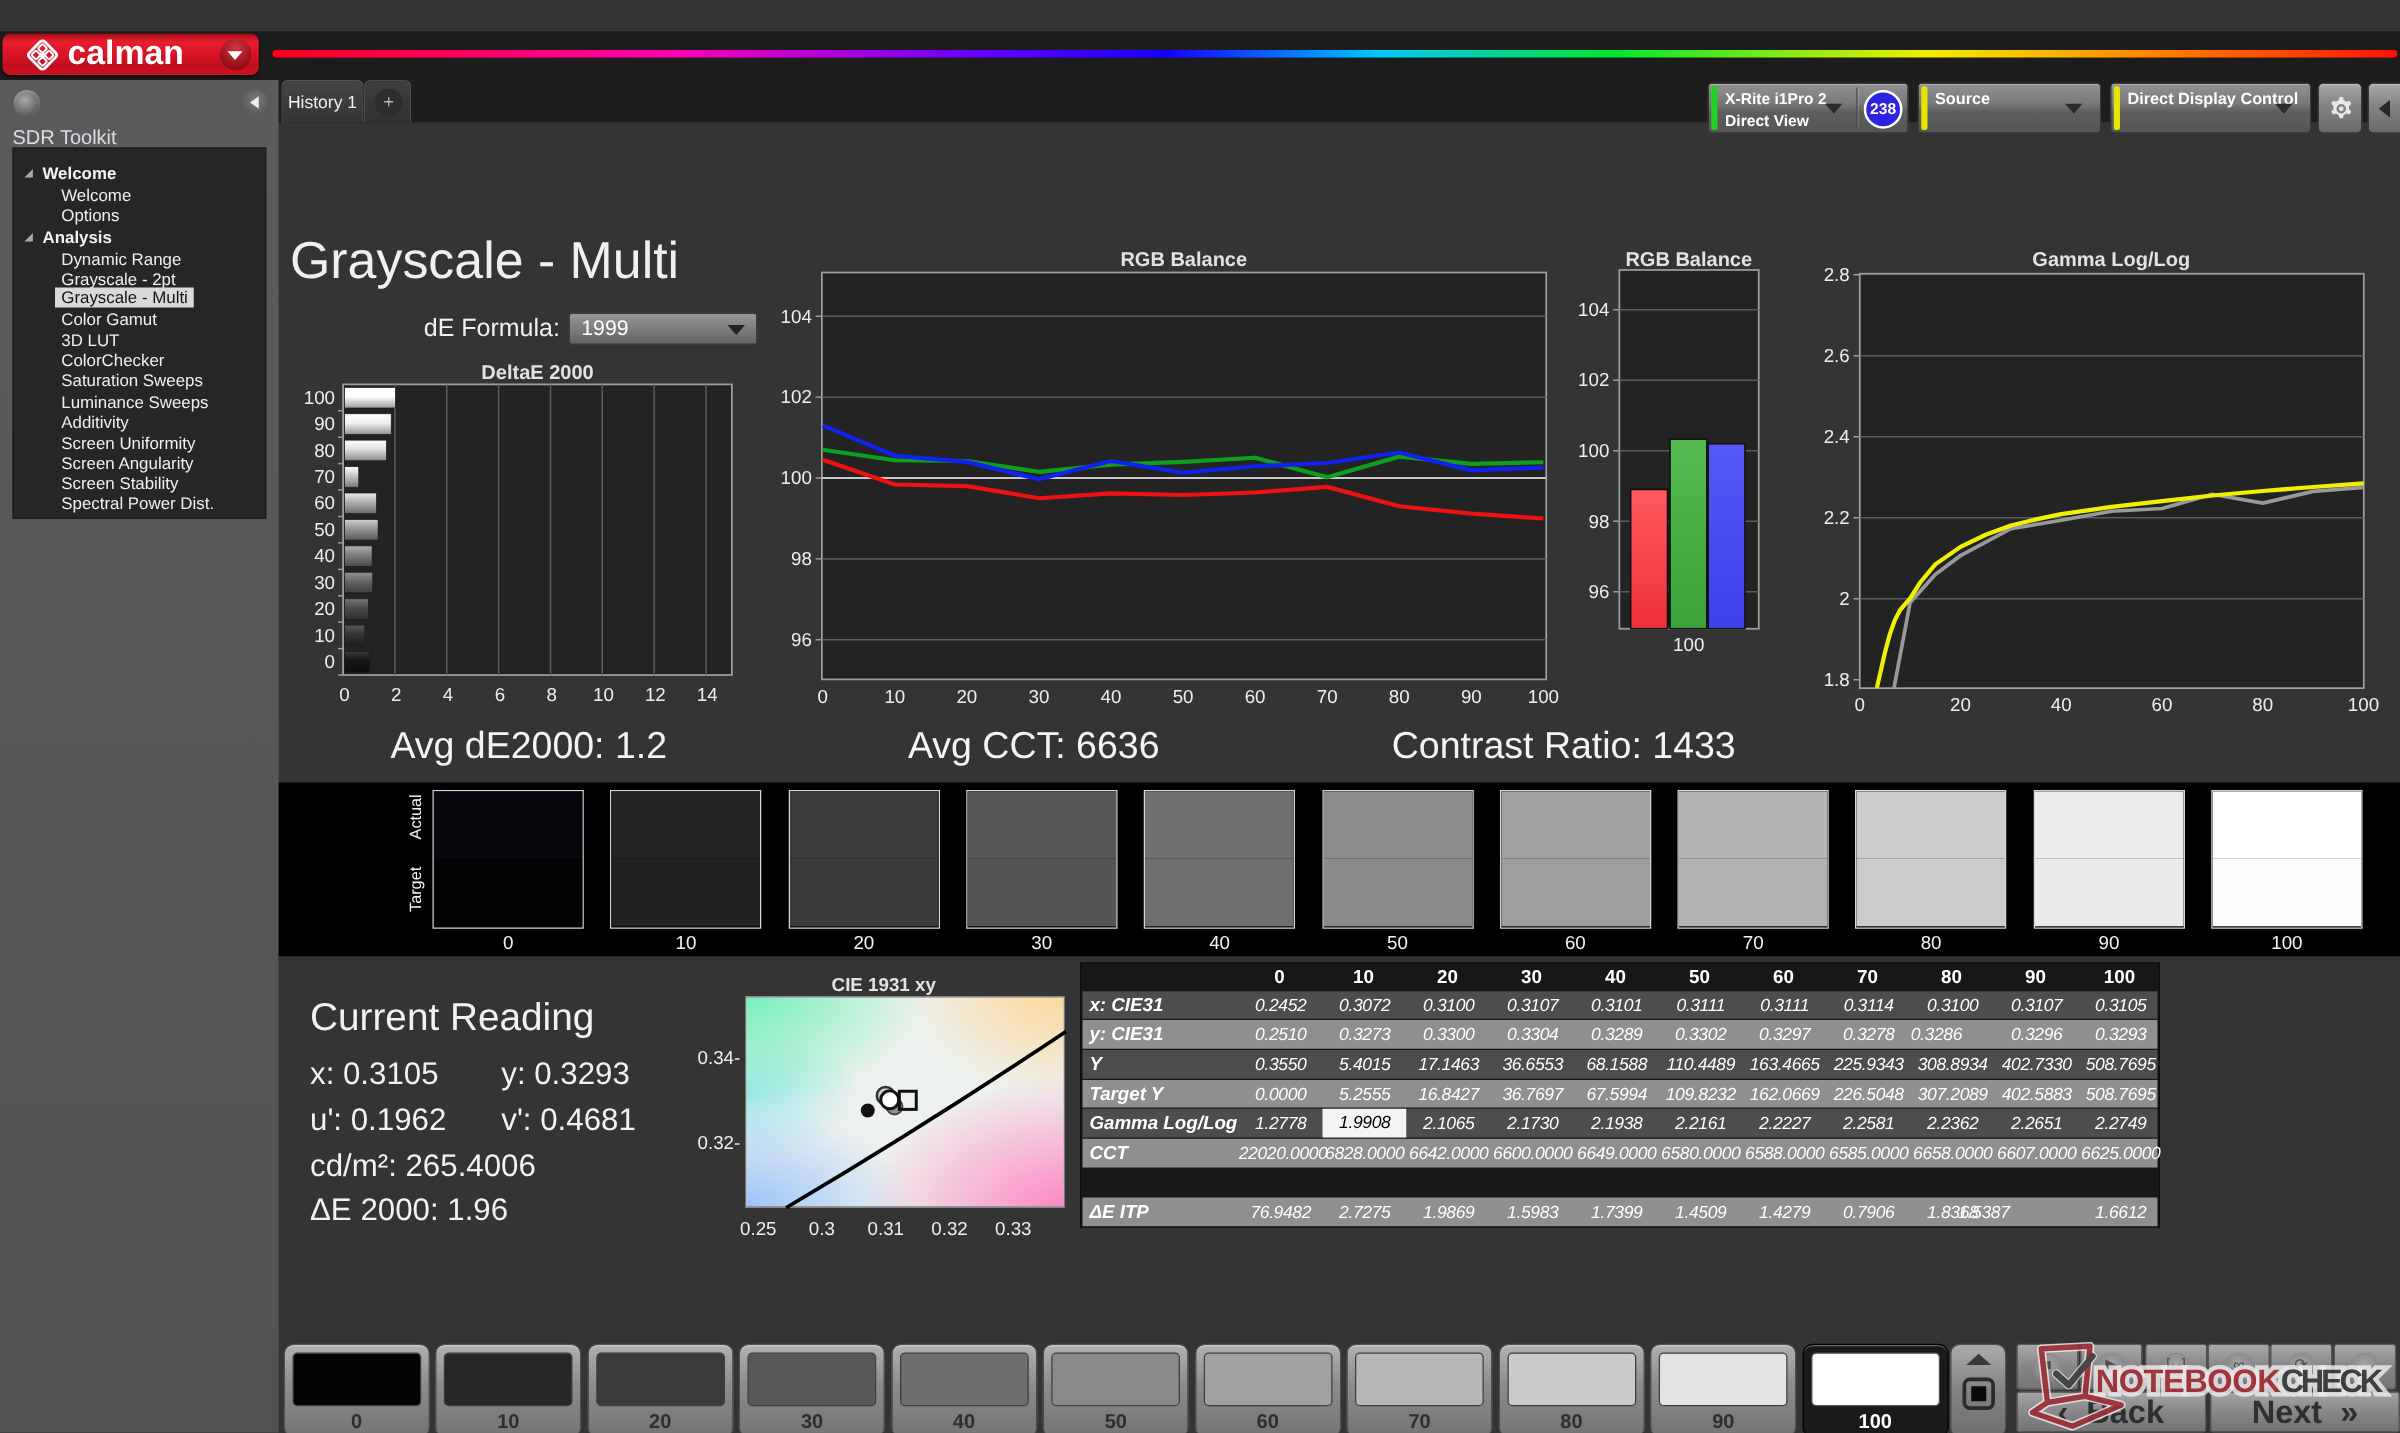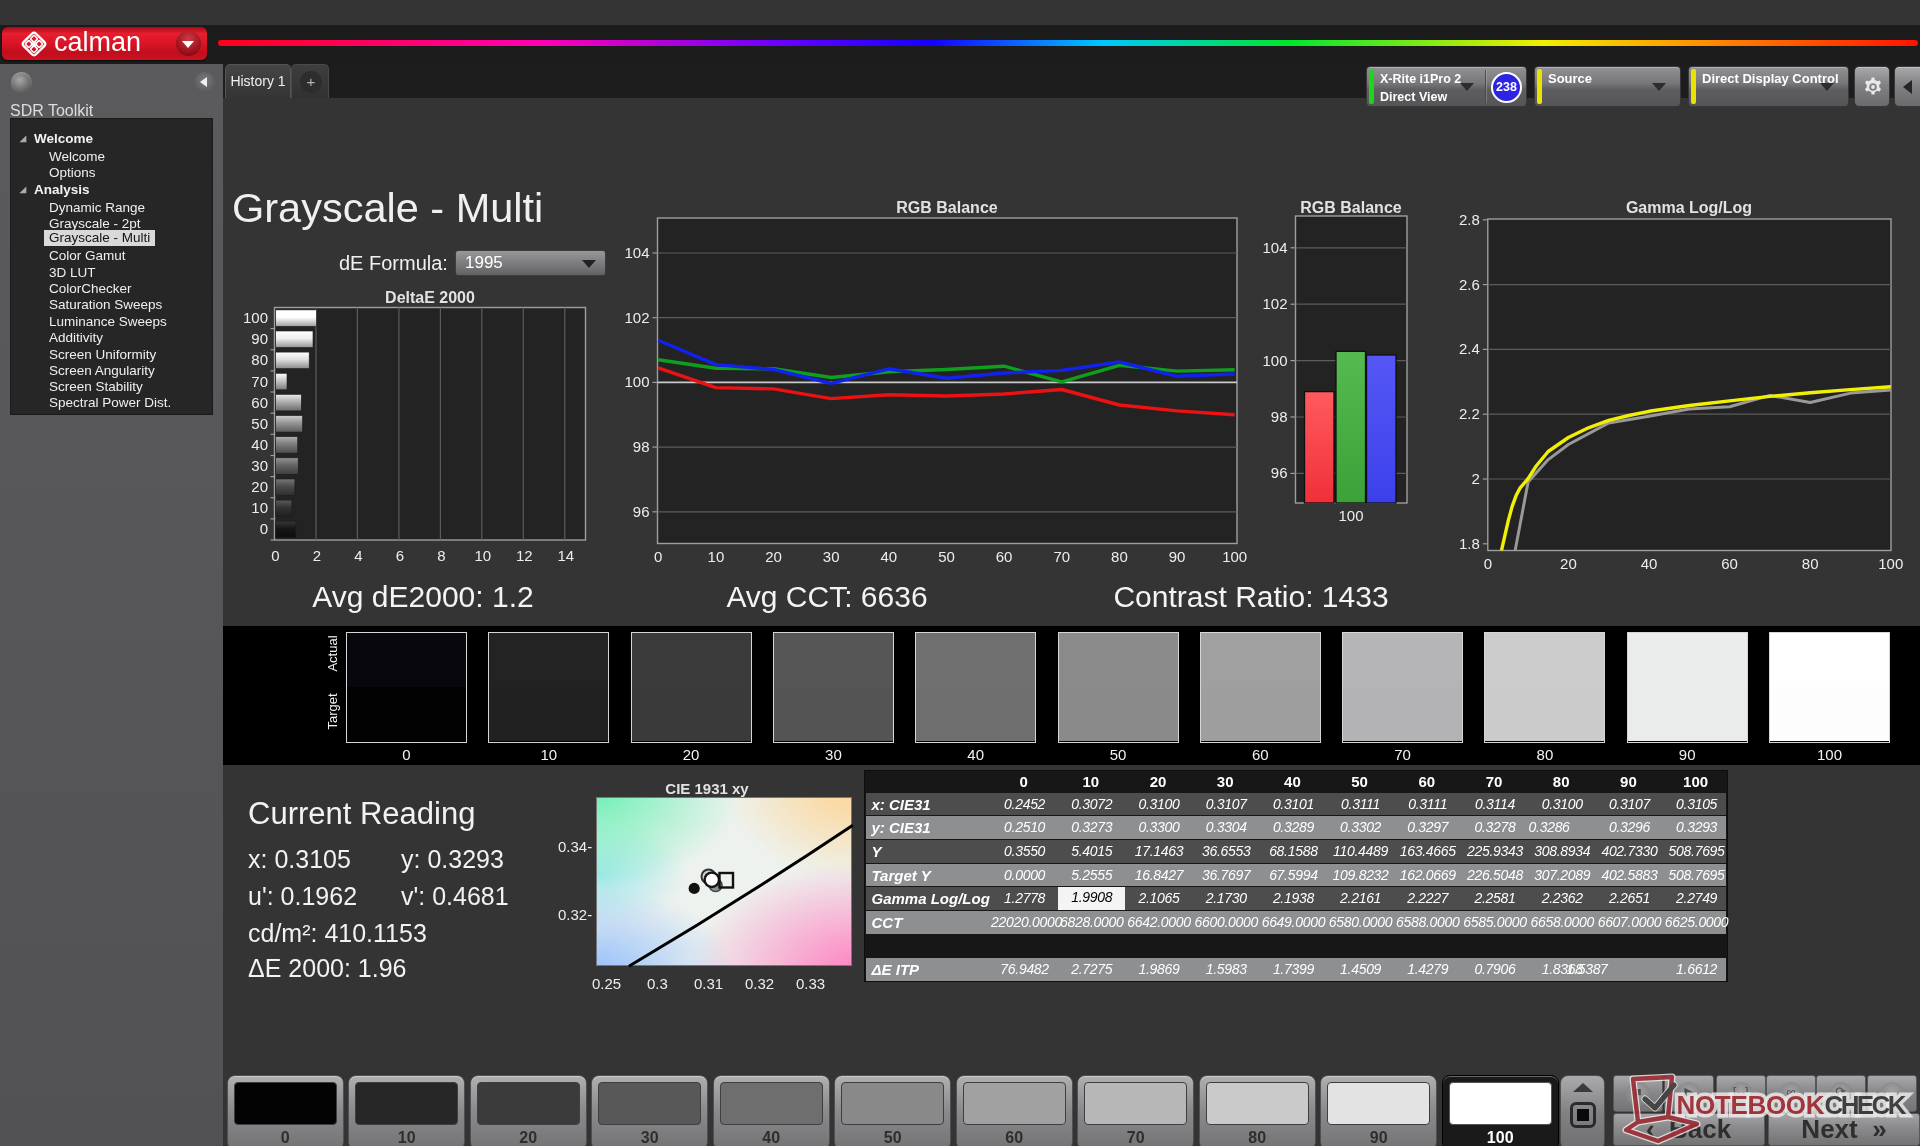--- a/index.html
+++ b/index.html
@@ -7,21 +7,21 @@
 
 
 #titlebar { position:absolute; left:0; top:0; width:1920px; height:25px; background:#00c763; color:#0a0a0a; }
 #titlebar .tt { position:absolute; left:33px; top:4.5px; font-size:13.5px; }
 .winbtn { position:absolute; top:0; width:46px; height:25px; text-align:center; color:#111; font-size:13px; line-height:24px; }
 
 
 #logorow { position:absolute; left:0; top:25px; width:1920px; height:39px; background:#1c1c1d; }
 #logo { position:absolute; left:2px; top:2px; width:205px; height:33px; border-radius:6px;
   background:linear-gradient(180deg,#a50b17 0%,#e71e2e 20%,#da1527 48%,#c00e1d 78%,#cd1221 100%); box-shadow:0 1px 2px rgba(0,0,0,.6); }
-#logo .word { position:absolute; left:52px; top:0px; color:#fff; font-size:27px; font-weight:400; letter-spacing:0; }
+#logo .word { position:absolute; left:52px; top:0px; color:#fff; font-size:27px; font-weight:700; letter-spacing:0; }
 #logo .ddc { position:absolute; right:6px; top:4px; width:25px; height:25px; border-radius:50%;
   background:radial-gradient(circle at 50% 32%,#cf3945,#8e0813 78%); }
 #logo .ddc:after { content:""; position:absolute; left:6px; top:10px; border-left:6.5px solid transparent;
   border-right:6.5px solid transparent; border-top:7px solid #fff; }
 #stripe { position:absolute; left:218px; top:15px; width:1700px; height:6px; border-radius:3px;
   background:linear-gradient(90deg,#ff0018 0%,#ff00b4 19%,#6a00ff 33%,#1500ff 42%,#00c8ff 52%,#00e62e 63%,#f2ee00 78%,#ff8800 88%,#ff1100 100%); }
 
 
 #sidebar { position:absolute; left:0; top:64px; width:223px; height:1082px;
   background:linear-gradient(180deg,#5b5b5d 0%,#565658 55%,#525254 100%); }
@@ -340,33 +340,33 @@
     </div>
     <div class="tbtn" style="left:1854px;width:36px"><svg width="24" height="24" viewBox="0 0 24 24" style="margin:8px 6px">
 <path fill="#e8e8e8" d="M12 8.2A3.8 3.8 0 1 0 12 15.8 3.8 3.8 0 1 0 12 8.2 M12 10.1A1.9 1.9 0 1 1 12 13.9 1.9 1.9 0 1 1 12 10.1 M10.6 2.5 L13.4 2.5 L13.9 5 A7.2 7.2 0 0 1 16.2 6.3 L18.6 5.5 L20 7.9 L18.2 9.7 A7.2 7.2 0 0 1 18.2 12.3 L20 14.1 L18.6 16.5 L16.2 15.7 A7.2 7.2 0 0 1 13.9 17 L13.4 19.5 L10.6 19.5 L10.1 17 A7.2 7.2 0 0 1 7.8 15.7 L5.4 16.5 L4 14.1 L5.8 12.3 A7.2 7.2 0 0 1 5.8 9.7 L4 7.9 L5.4 5.5 L7.8 6.3 A7.2 7.2 0 0 1 10.1 5 Z" fill-rule="evenodd"></path>
       </svg></div>
 <div class="tbtn" style="left:1894px;width:34px">
       <span style="display:block;margin:13px 0 0 8px;width:0;height:0;border-top:7px solid transparent;border-bottom:7px solid transparent;border-right:9px solid #262626"></span>
     </div>
 
   <div id="maintitle">Grayscale - Multi</div>
   <div id="deflab">dE Formula:</div>
-  <div id="defdd">1995</div>
+  <div id="defdd">1999</div>
 
   <div class="stat" style="left:423px">Avg dE2000: 1.2</div>
   <div class="stat" style="left:827px">Avg CCT: 6636</div>
   <div class="stat" style="left:1251px">Contrast Ratio: 1433</div>
 
   <div id="cr">
     <div class="h">Current Reading</div>
     <div class="r" style="left:0;top:49px">x: 0.3105</div>
     <div class="r" style="left:153px;top:49px">y: 0.3293</div>
     <div class="r" style="left:0;top:86px">u': 0.1962</div>
     <div class="r" style="left:153px;top:86px">v': 0.4681</div>
-    <div class="r" style="left:0;top:123px">cd/m²: 410.1153</div>
+    <div class="r" style="left:0;top:123px">cd/m²: 265.4006</div>
     <div class="r" style="left:0;top:158px">ΔE 2000: 1.96</div>
   </div>
   <div id="cietitle">CIE 1931 xy</div>
   <div id="cie"></div>
   <span class="cielab" style="left:558px;top:838px">0.34-</span>
   <span class="cielab" style="left:558px;top:906px">0.32-</span>
   <span class="cielab" style="left:592px;top:975px">0.25</span>
   <span class="cielab" style="left:647px;top:975px">0.3</span>
   <span class="cielab" style="left:694px;top:975px">0.31</span>
   <span class="cielab" style="left:745px;top:975px">0.32</span>

